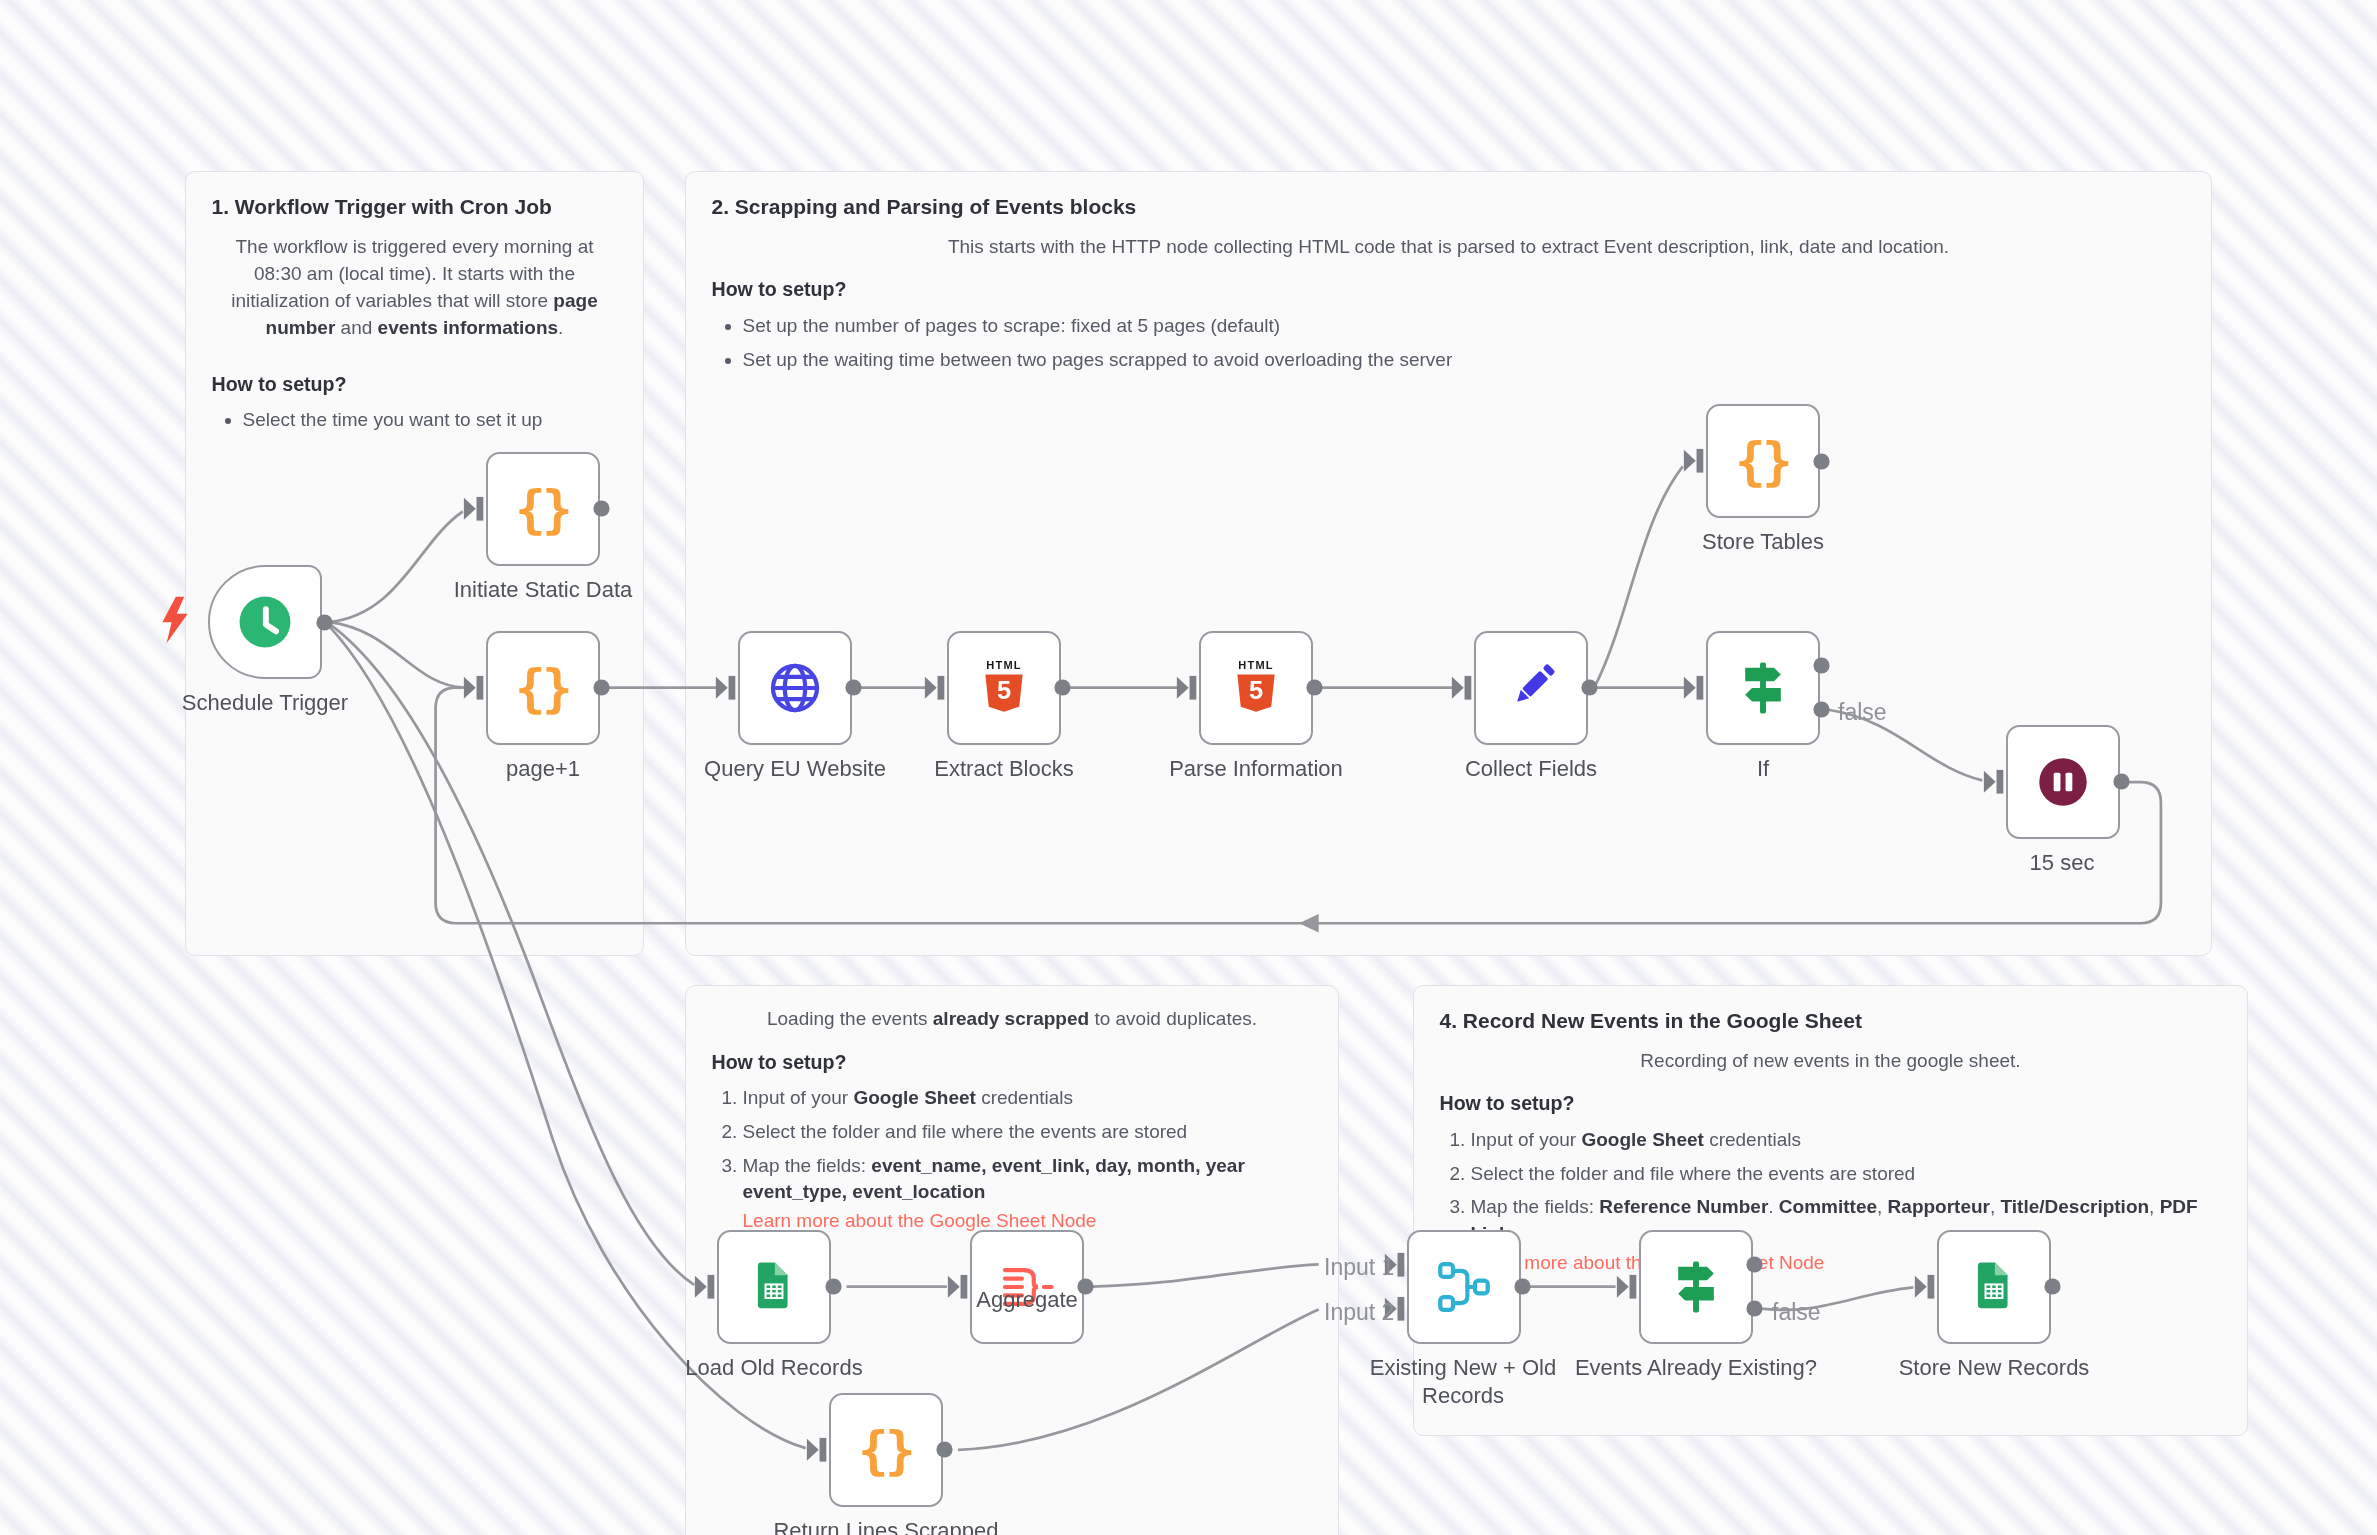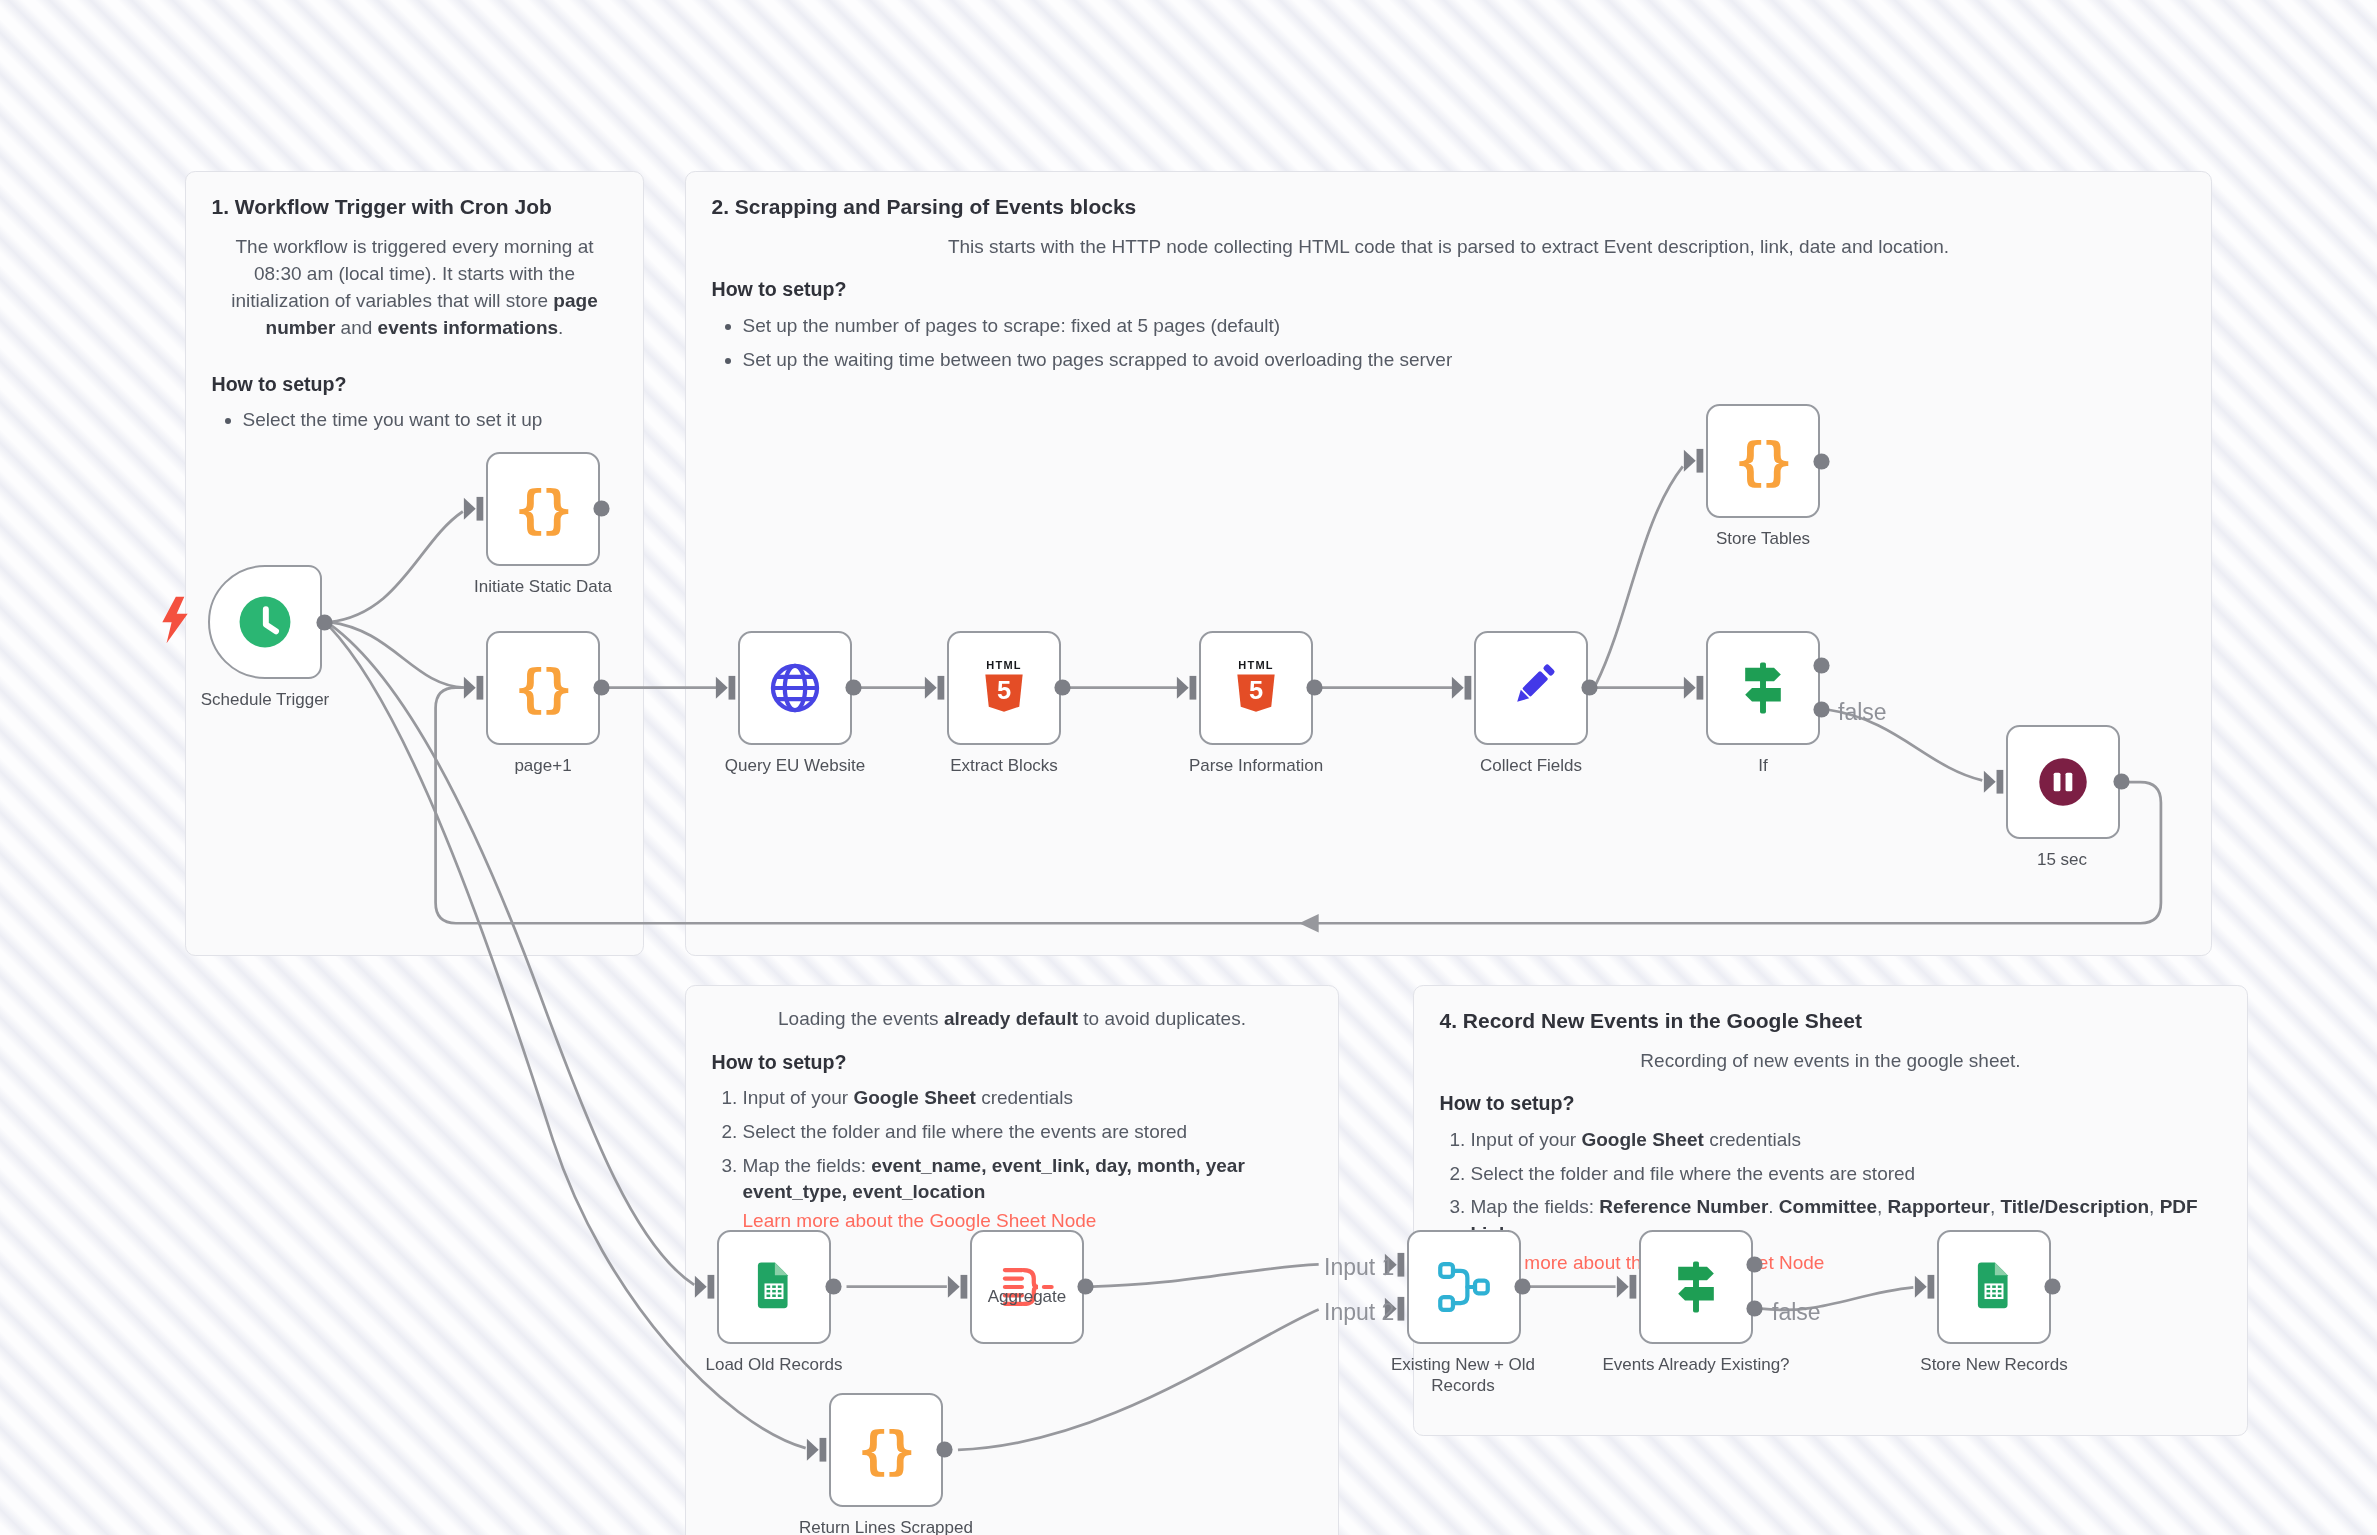--- a/index.html
+++ b/index.html
@@ -11,21 +11,21 @@
   .sticky-inner{padding:20.4px 25.5px;color:#555a64;font-size:19px;line-height:1.42;}
   .sticky h3{margin:0 0 12px 0;font-size:21px;color:#30323a;font-weight:bold;}
   .sticky .how{margin:29px 0 8.5px 0;font-size:19.6px;color:#30323a;font-weight:bold;}
   .sticky p{margin:0 0 5.1px 0;text-align:center;}
   .sticky ul,.sticky ol{margin:5.1px 0 0 0;padding-left:31px;}
   .sticky li{margin-bottom:6.8px;}
   .sticky strong{color:#383b43;}
   .sticky-link{color:#ff6b5e;display:inline-block;margin-top:1.7px;}
   .node{position:absolute;width:114px;height:114px;background:#ffffff;border:2.6px solid #979aa0;border-radius:13.6px;z-index:5;box-sizing:border-box;display:flex;align-items:center;justify-content:center;}
   .node.trigger{border-radius:58px 13.6px 13.6px 58px;}
-  .node-label{position:absolute;width:272px;text-align:center;font-size:17px;color:#4f5259;z-index:5;white-space:pre-line;line-height:1.25;}
+  .node-label{position:absolute;width:272px;text-align:center;font-size:22px;color:#4f5259;z-index:5;white-space:pre-line;line-height:1.25;}
   .port{position:absolute;z-index:6;}
   .edge-label{position:absolute;font-size:23px;color:#8f9198;z-index:6;white-space:nowrap;}
   .bolt{position:absolute;z-index:6;}
 </style>
 </head>
 <body>
 
 <div class="canvas">
 
   <div class="sticky" style="left:185px;top:171px;width:459px;height:785px;">
@@ -46,21 +46,21 @@
       <div class="how" style="margin-top:15.3px;">How to setup?</div>
       <ul>
         <li><span>Set up the number of pages to scrape: fixed at 5 pages (default)</span></li>
         <li><span>Set up the waiting time between two pages scrapped to avoid overloading the server</span></li>
       </ul>
     </div>
   </div>
 
   <div class="sticky" style="left:685px;top:985px;width:654px;height:596px;">
     <div class="sticky-inner">
-      <p>Loading the events <strong>already default</strong> to avoid duplicates.</p>
+      <p>Loading the events <strong>already scrapped</strong> to avoid duplicates.</p>
       <div class="how" style="margin-top:15.3px;">How to setup?</div>
       <ol>
         <li><span>Input of your <strong>Google Sheet</strong> credentials</span></li>
         <li><span>Select the folder and file where the events are stored</span></li>
         <li><span>Map the fields: <strong>event_name, event_link, day, month, year event_type, event_location</strong></span><br>
             <span class="sticky-link">Learn more about the Google Sheet Node</span></li>
       </ol>
     </div>
   </div>
 

